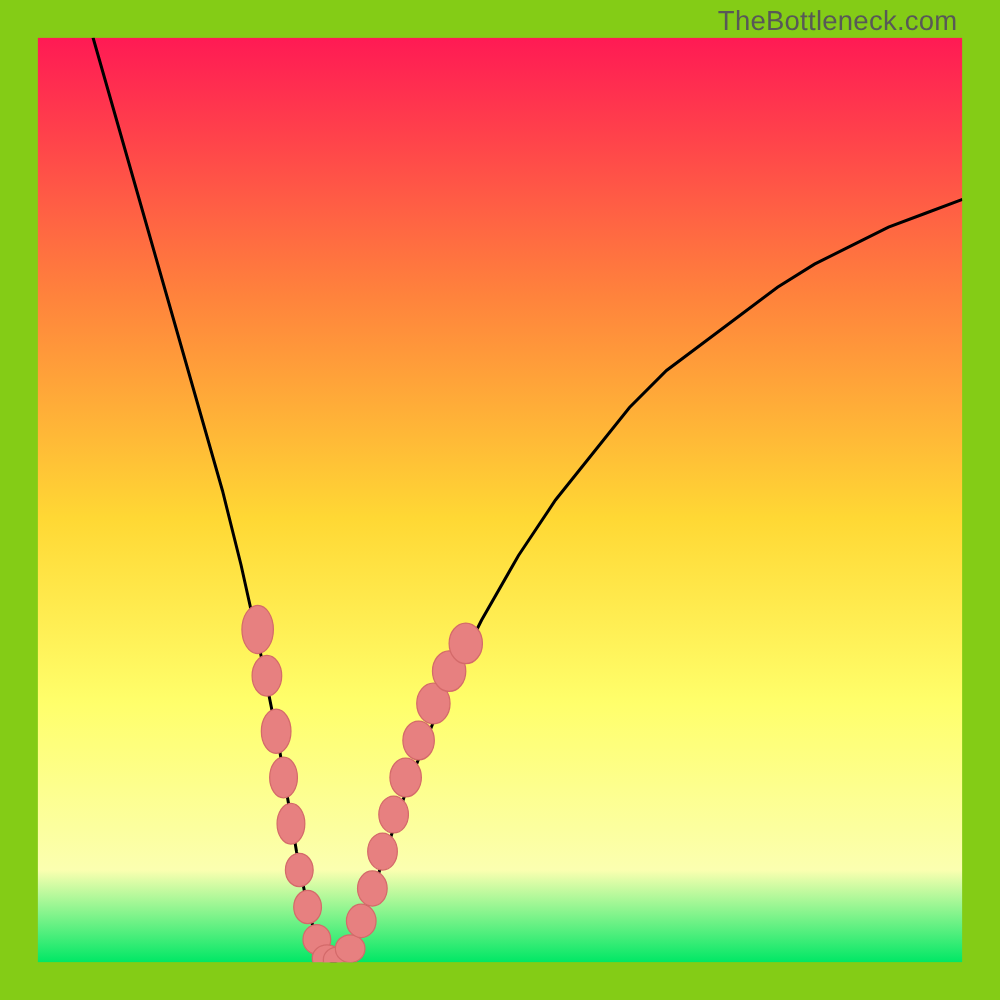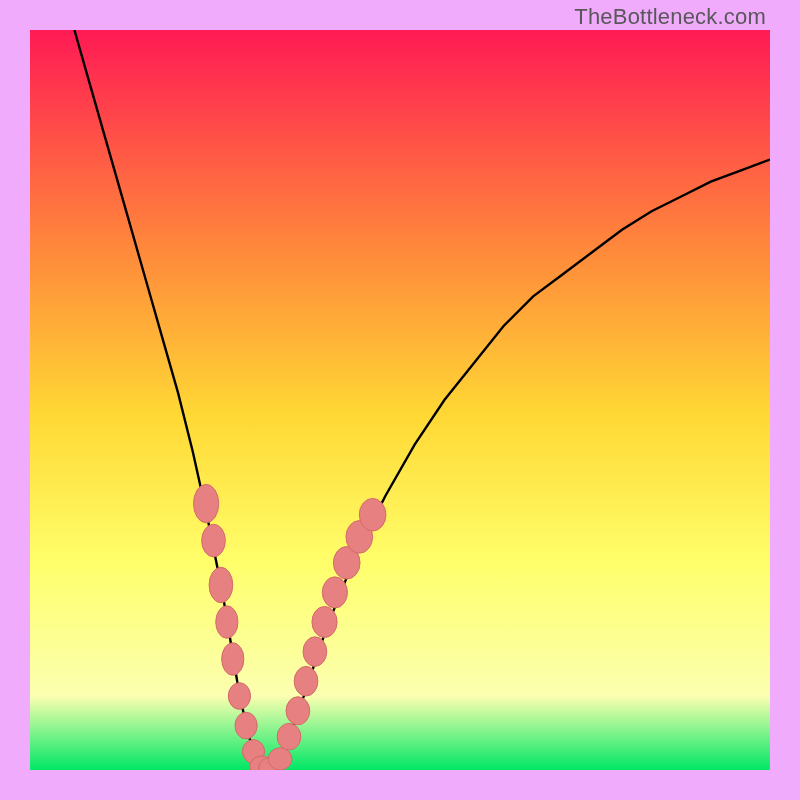--- a/index.html
+++ b/index.html
@@ -8,21 +8,21 @@
     width: 800px;
     height: 800px;
     overflow: hidden;
     background: #000;
     font-family: Arial, Helvetica, sans-serif;
   }
   .frame {
     position: absolute;
     left: 0; top: 0;
     width: 800px; height: 800px;
-    background: #f0abfc;
+    background: #84cc16;
   }
   .plot {
     position: absolute;
     left: 30px;
     top: 30px;
     width: 740px;
     height: 740px;
     overflow: hidden;
   }
   .watermark {

